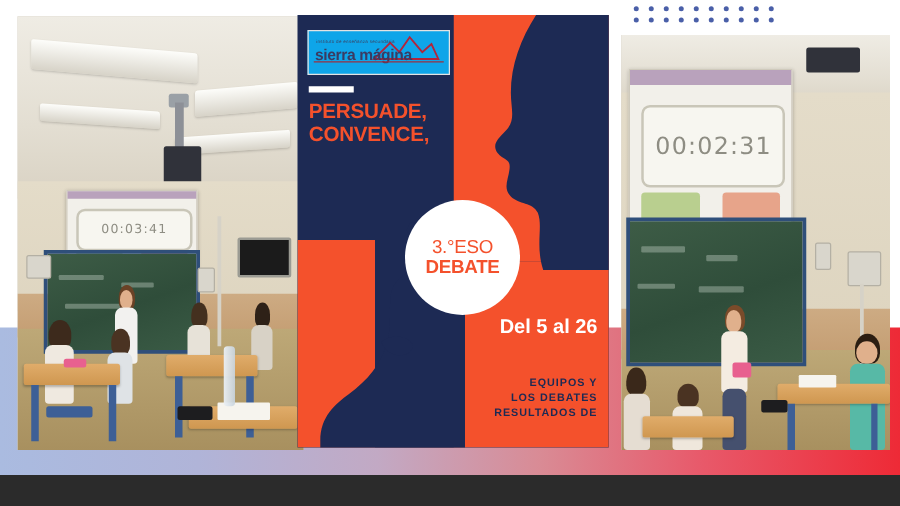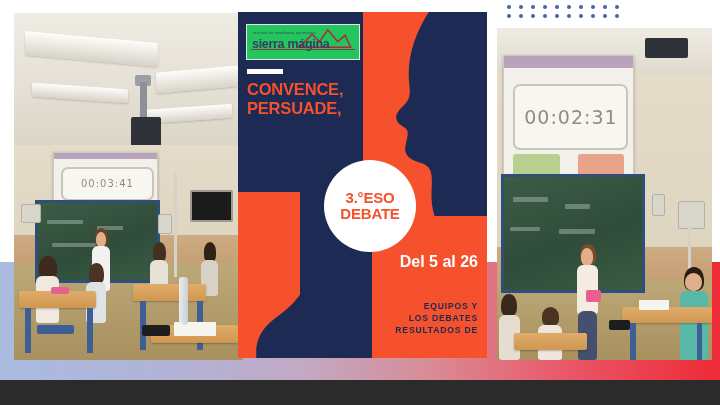--- a/index.html
+++ b/index.html
@@ -83,36 +83,36 @@
     background:#1d2a54;overflow:hidden;}
   .poster-orange-right{position:absolute;left:50%;top:0;width:50%;height:57%;background:#f4512c;}
   .poster-orange-left{position:absolute;left:0;top:52%;width:50%;height:48%;background:#f4512c;}
   .poster-orange-br{position:absolute;left:50%;top:57%;width:50%;height:43%;background:#f4512c;}
   .poster-navy-bl{position:absolute;left:25%;top:52%;width:25%;height:48%;background:#1d2a54;}
 
   
   .face-top{position:absolute;right:-6%;top:-4%;width:52%;height:63%;}
   .face-bottom{position:absolute;left:-2%;top:48%;width:56%;height:54%;}
 
-  .logo{position:absolute;left:8px;top:12px;width:112px;height:34px;background:#22c55e;
+  .logo{position:absolute;left:8px;top:12px;width:112px;height:34px;background:#0ea5e9;
     border:1px solid #e3e3e3;overflow:hidden;}
   .logo-sub{position:absolute;left:6px;top:6px;width:100px;font-size:3.6px;color:#3c3c5a;
     letter-spacing:.25px;white-space:nowrap;}
   .logo-name{position:absolute;left:5px;top:12px;font-size:12.5px;color:#3b3b62;
     font-weight:bold;letter-spacing:-.3px;}
   .logo-mtn{position:absolute;right:6px;top:2px;width:56px;height:22px;}
   .logo-rule{position:absolute;left:4px;top:24px;width:104px;height:1.2px;background:#9a3040;}
 
   .white-rule{position:absolute;left:9px;top:57px;width:36px;height:5px;background:#ffffff;}
   .headline{position:absolute;left:9px;top:68px;width:140px;color:#f4512c;
     font-size:16.5px;font-weight:bold;line-height:1.16;letter-spacing:-.2px;}
 
   .circle{position:absolute;left:86px;top:148px;width:92px;height:92px;background:#ffffff;
     border-radius:50%;display:flex;flex-direction:column;align-items:center;justify-content:center;}
-  .circle-l1{color:#f4512c;font-size:15px;font-weight:bold;line-height:1.05;letter-spacing:-.2px;}
+  .circle-l1{color:#f4512c;font-size:15px;font-weight:normal;line-height:1.05;letter-spacing:-.2px;}
   .circle-l2{color:#f4512c;font-size:15px;font-weight:bold;line-height:1.05;letter-spacing:-.2px;}
 
   .dates{position:absolute;right:9px;top:240px;width:134px;text-align:right;
     color:#ffffff;font-size:16px;font-weight:bold;line-height:1.2;}
   .subinfo{position:absolute;right:9px;top:288px;width:134px;text-align:right;
     color:#1d2a54;font-size:8.6px;font-weight:bold;line-height:1.42;letter-spacing:.8px;}
 </style>
 </head>
 <body>
 
@@ -221,22 +221,22 @@
         <path d="M2,22 L16,8 L24,16 L33,3 L44,16 L52,9 L58,22 Z" fill="none" stroke="#b3243a" stroke-width="1.6"></path>
       </svg>
       <div class="logo-sub">instituto de enseñanza secundaria</div>
       <div class="logo-name">sierra mágina</div>
       <div class="logo-rule"></div>
     </div>
 
     <div class="white-rule"></div>
 
     <div class="headline">
+      <div>PERSUADE,</div>
       <div>CONVENCE,</div>
-      <div>PERSUADE,</div>
     </div>
 
     <div class="circle">
       <div class="circle-l1">3.°ESO</div>
       <div class="circle-l2">DEBATE</div>
     </div>
 
     <div class="dates">
       <div>Del 5 al 26</div>
     </div>

